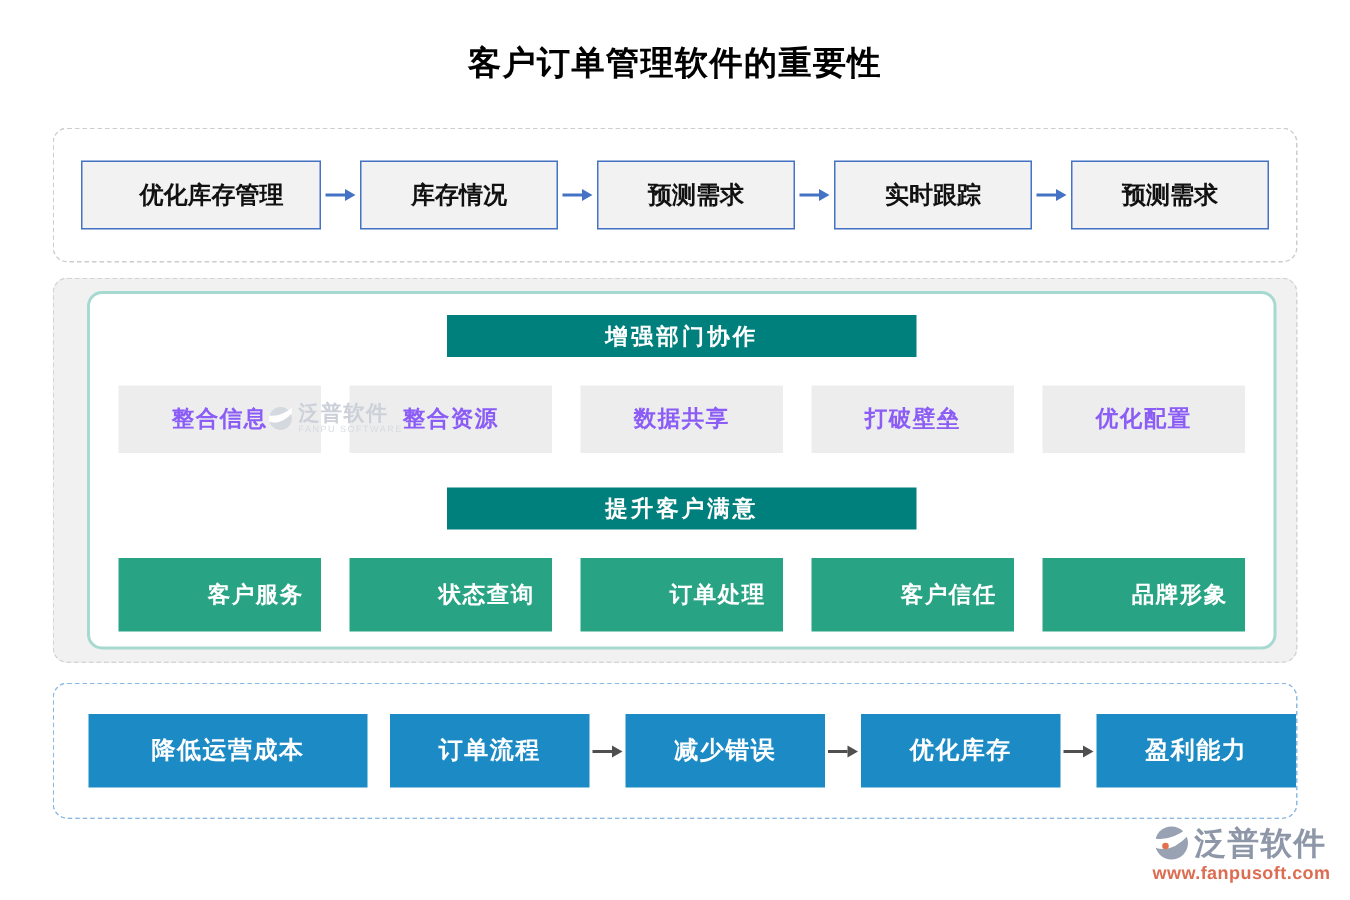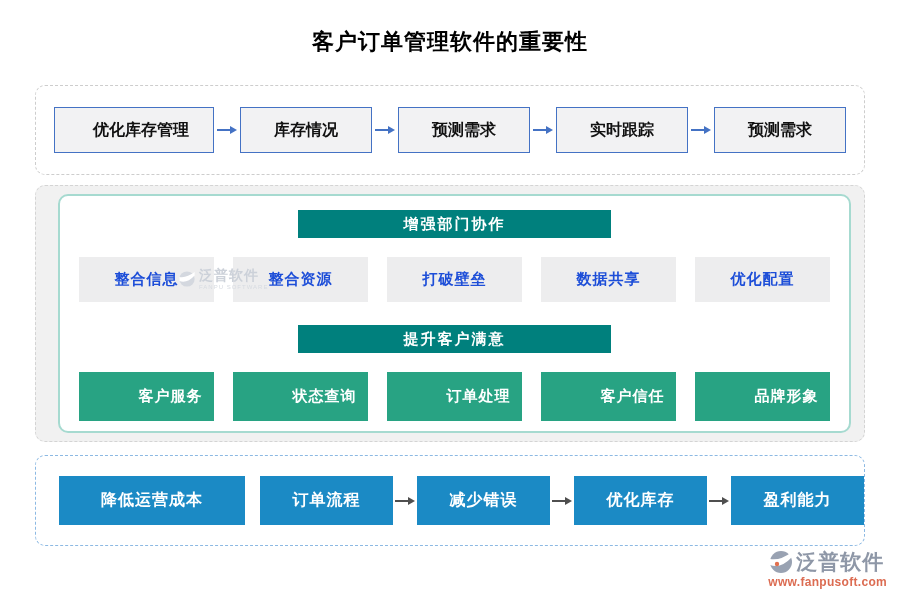--- a/index.html
+++ b/index.html
@@ -66,21 +66,21 @@
     width:313px; height:28px; margin:0 auto;
     background:#00807d; color:#fff;
     font-size:15px; font-weight:700; letter-spacing:2px;
     display:flex; align-items:center; justify-content:center;
   }
   .teal-header.first { margin-top:14px; }
   .teal-header.second { margin-top:23px; }
   .row-items { display:flex; justify-content:center; gap:19px; margin-top:19px; }
   .gray-item {
     width:135px; height:45px; background:#ededee;
-    color:#1d4ed8; font-size:15px; font-weight:700;
+    color:#8b5cf6; font-size:15px; font-weight:700;
     display:flex; align-items:center; justify-content:center; letter-spacing:1px;
   }
   .green-item {
     width:135px; height:49px; background:#28a383;
     color:#fff; font-size:15px; font-weight:700;
     display:flex; align-items:center; justify-content:center; letter-spacing:1px;padding-left:48px;
   }
 
   
   .blue-node {
@@ -138,22 +138,22 @@
     </span>
   <div class="flow-node w132">预测需求</div>
 </div>
 
 <div class="sec sec-mid">
   <div class="inner-panel">
     <div class="teal-header first">增强部门协作</div>
     <div class="row-items">
       <div class="gray-item">整合信息</div>
       <div class="gray-item">整合资源</div>
+      <div class="gray-item">数据共享</div>
       <div class="gray-item">打破壁垒</div>
-      <div class="gray-item">数据共享</div>
       <div class="gray-item">优化配置</div>
     </div>
     <div class="teal-header second">提升客户满意</div>
     <div class="row-items">
       <div class="green-item">客户服务</div>
       <div class="green-item">状态查询</div>
       <div class="green-item">订单处理</div>
       <div class="green-item">客户信任</div>
       <div class="green-item">品牌形象</div>
     </div>

